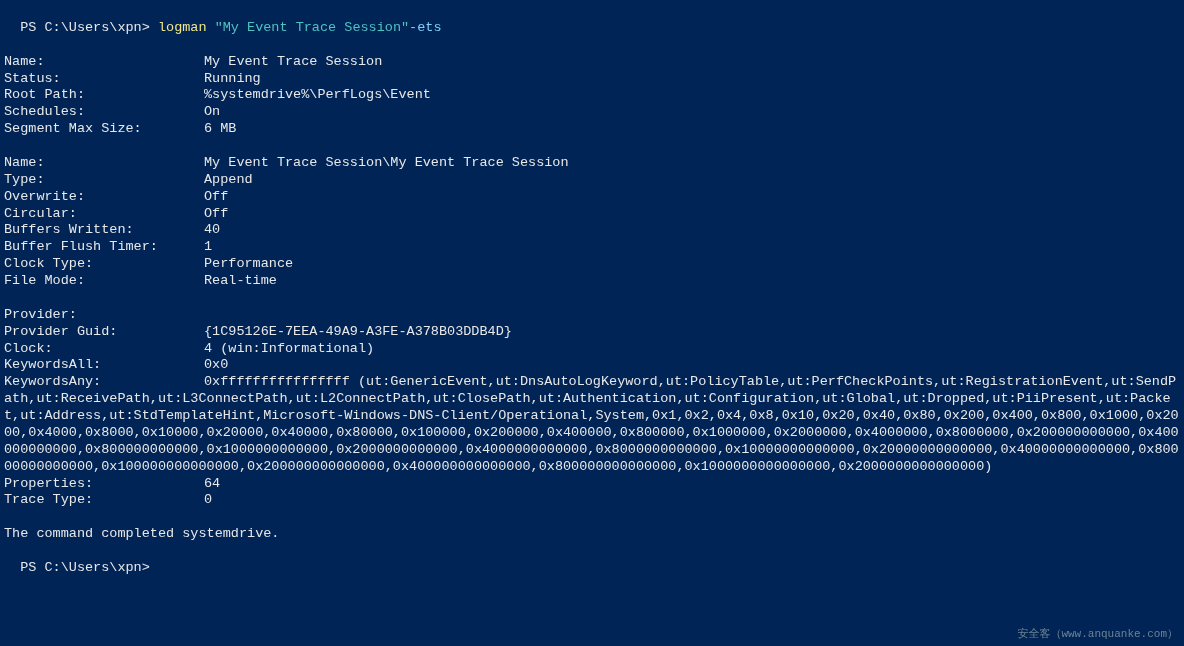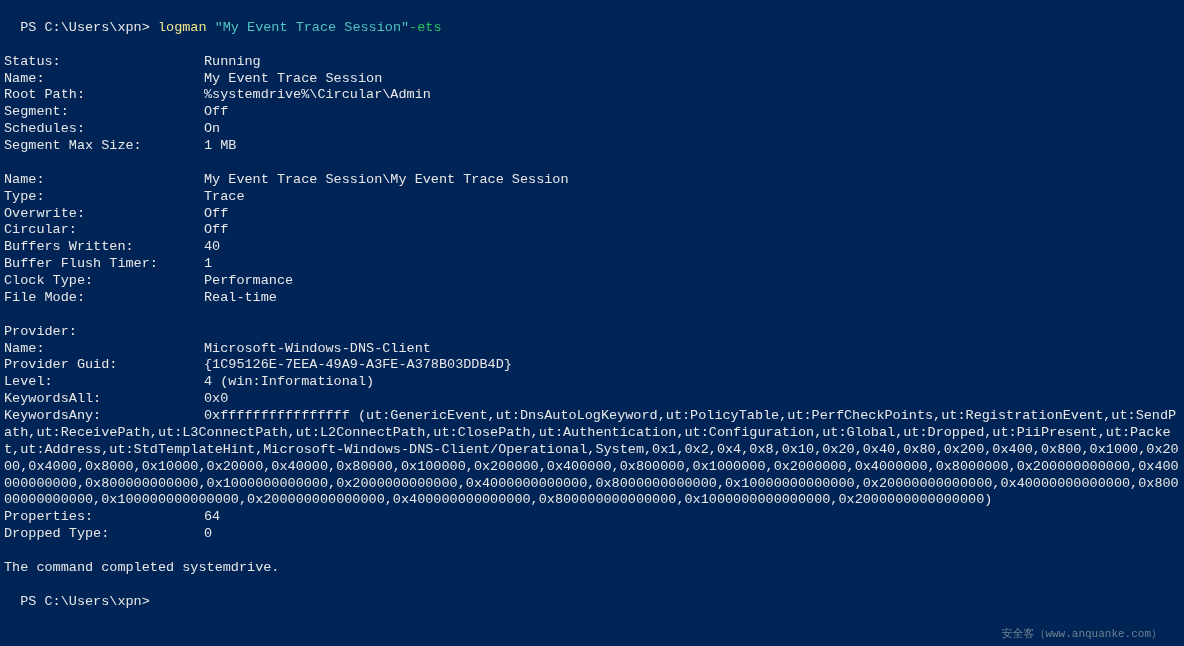--- a/index.html
+++ b/index.html
@@ -12,80 +12,78 @@
     padding: 3px 4px;
     width: 1184px;
     height: 646px;
     overflow: hidden;
     position: relative;
   }
   .line { white-space: pre-wrap; word-break: break-all; }
   .prompt-segment { color: #e8e8e8; }
   .cmd-yellow { color: #f0e68c; text-align: right; }
   .cmd-teal { color: #4fc2c2; }
-  .cmd-gray { color: #22c55e; }
+  .cmd-gray { color: #7dd3fc; }
   .label-col { display: inline-block; width: 200px; vertical-align: top; }
   .val-col { display: inline-block; }
   .blank { height: 1.25em; }
   .watermark {
     position: absolute;
-    right: 22px;
+    right: 6px;
     bottom: 4px;
     color: #9aa;
     font-size: 11px;
     opacity: 0.7;
   }
 </style>
 </head>
 <body>
 
 <div class="line">
   <span class="prompt-segment">PS C:\Users\xpn&gt; </span><span class="cmd-yellow">logman </span><span class="cmd-teal">"My Event Trace Session"</span><span class="cmd-gray">-ets</span>
 </div>
 
 <div class="blank"></div>
 
 <div id="session-block">
+    <div class="line"><span class="label-col">Name:</span><span class="val-col">My Event Trace Session</span></div>
     <div class="line"><span class="label-col">Status:</span><span class="val-col">Running</span></div>
-    <div class="line"><span class="label-col">Name:</span><span class="val-col">My Event Trace Session</span></div>
-    <div class="line"><span class="label-col">Root Path:</span><span class="val-col">%systemdrive%\Circular\Admin</span></div>
-    <div class="line"><span class="label-col">Segment:</span><span class="val-col">Off</span></div>
+    <div class="line"><span class="label-col">Root Path:</span><span class="val-col">%systemdrive%\PerfLogs\Event</span></div>
     <div class="line"><span class="label-col">Schedules:</span><span class="val-col">On</span></div>
-    <div class="line"><span class="label-col">Segment Max Size:</span><span class="val-col">1 MB</span></div>
+    <div class="line"><span class="label-col">Segment Max Size:</span><span class="val-col">6 MB</span></div>
   </div>
 
 <div class="blank"></div>
 
 <div id="trace-block">
     <div class="line"><span class="label-col">Name:</span><span class="val-col">My Event Trace Session\My Event Trace Session</span></div>
-    <div class="line"><span class="label-col">Type:</span><span class="val-col">Trace</span></div>
+    <div class="line"><span class="label-col">Type:</span><span class="val-col">Append</span></div>
     <div class="line"><span class="label-col">Overwrite:</span><span class="val-col">Off</span></div>
     <div class="line"><span class="label-col">Circular:</span><span class="val-col">Off</span></div>
     <div class="line"><span class="label-col">Buffers Written:</span><span class="val-col">40</span></div>
     <div class="line"><span class="label-col">Buffer Flush Timer:</span><span class="val-col">1</span></div>
     <div class="line"><span class="label-col">Clock Type:</span><span class="val-col">Performance</span></div>
     <div class="line"><span class="label-col">File Mode:</span><span class="val-col">Real-time</span></div>
   </div>
 
 <div class="blank"></div>
 
 <div class="line">Provider:</div>
 
 <div id="provider-fixed-block">
-    <div class="line"><span class="label-col">Name:</span><span class="val-col">Microsoft-Windows-DNS-Client</span></div>
     <div class="line"><span class="label-col">Provider Guid:</span><span class="val-col">{1C95126E-7EEA-49A9-A3FE-A378B03DDB4D}</span></div>
-    <div class="line"><span class="label-col">Level:</span><span class="val-col">4 (win:Informational)</span></div>
+    <div class="line"><span class="label-col">Clock:</span><span class="val-col">4 (win:Informational)</span></div>
     <div class="line"><span class="label-col">KeywordsAll:</span><span class="val-col">0x0</span></div>
   </div>
 
 <div class="line"><span class="label-col">KeywordsAny:</span><span>0xffffffffffffffff (ut:GenericEvent,ut:DnsAutoLogKeyword,ut:PolicyTable,ut:PerfCheckPoints,ut:RegistrationEvent,ut:SendPath,ut:ReceivePath,ut:L3ConnectPath,ut:L2ConnectPath,ut:ClosePath,ut:Authentication,ut:Configuration,ut:Global,ut:Dropped,ut:PiiPresent,ut:Packet,ut:Address,ut:StdTemplateHint,Microsoft-Windows-DNS-Client/Operational,System,0x1,0x2,0x4,0x8,0x10,0x20,0x40,0x80,0x200,0x400,0x800,0x1000,0x2000,0x4000,0x8000,0x10000,0x20000,0x40000,0x80000,0x100000,0x200000,0x400000,0x800000,0x1000000,0x2000000,0x4000000,0x8000000,0x200000000000,0x400000000000,0x800000000000,0x1000000000000,0x2000000000000,0x4000000000000,0x8000000000000,0x10000000000000,0x20000000000000,0x40000000000000,0x80000000000000,0x100000000000000,0x200000000000000,0x400000000000000,0x800000000000000,0x1000000000000000,0x2000000000000000)</span></div>
 
 <div id="provider-tail-block">
     <div class="line"><span class="label-col">Properties:</span><span class="val-col">64</span></div>
-    <div class="line"><span class="label-col">Dropped Type:</span><span class="val-col">0</span></div>
+    <div class="line"><span class="label-col">Trace Type:</span><span class="val-col">0</span></div>
   </div>
 
 <div class="blank"></div>
 
 <div class="line">The command completed systemdrive.</div>
 
 <div class="line">
   <span>PS C:\Users\xpn&gt;</span>
   
 </div>

